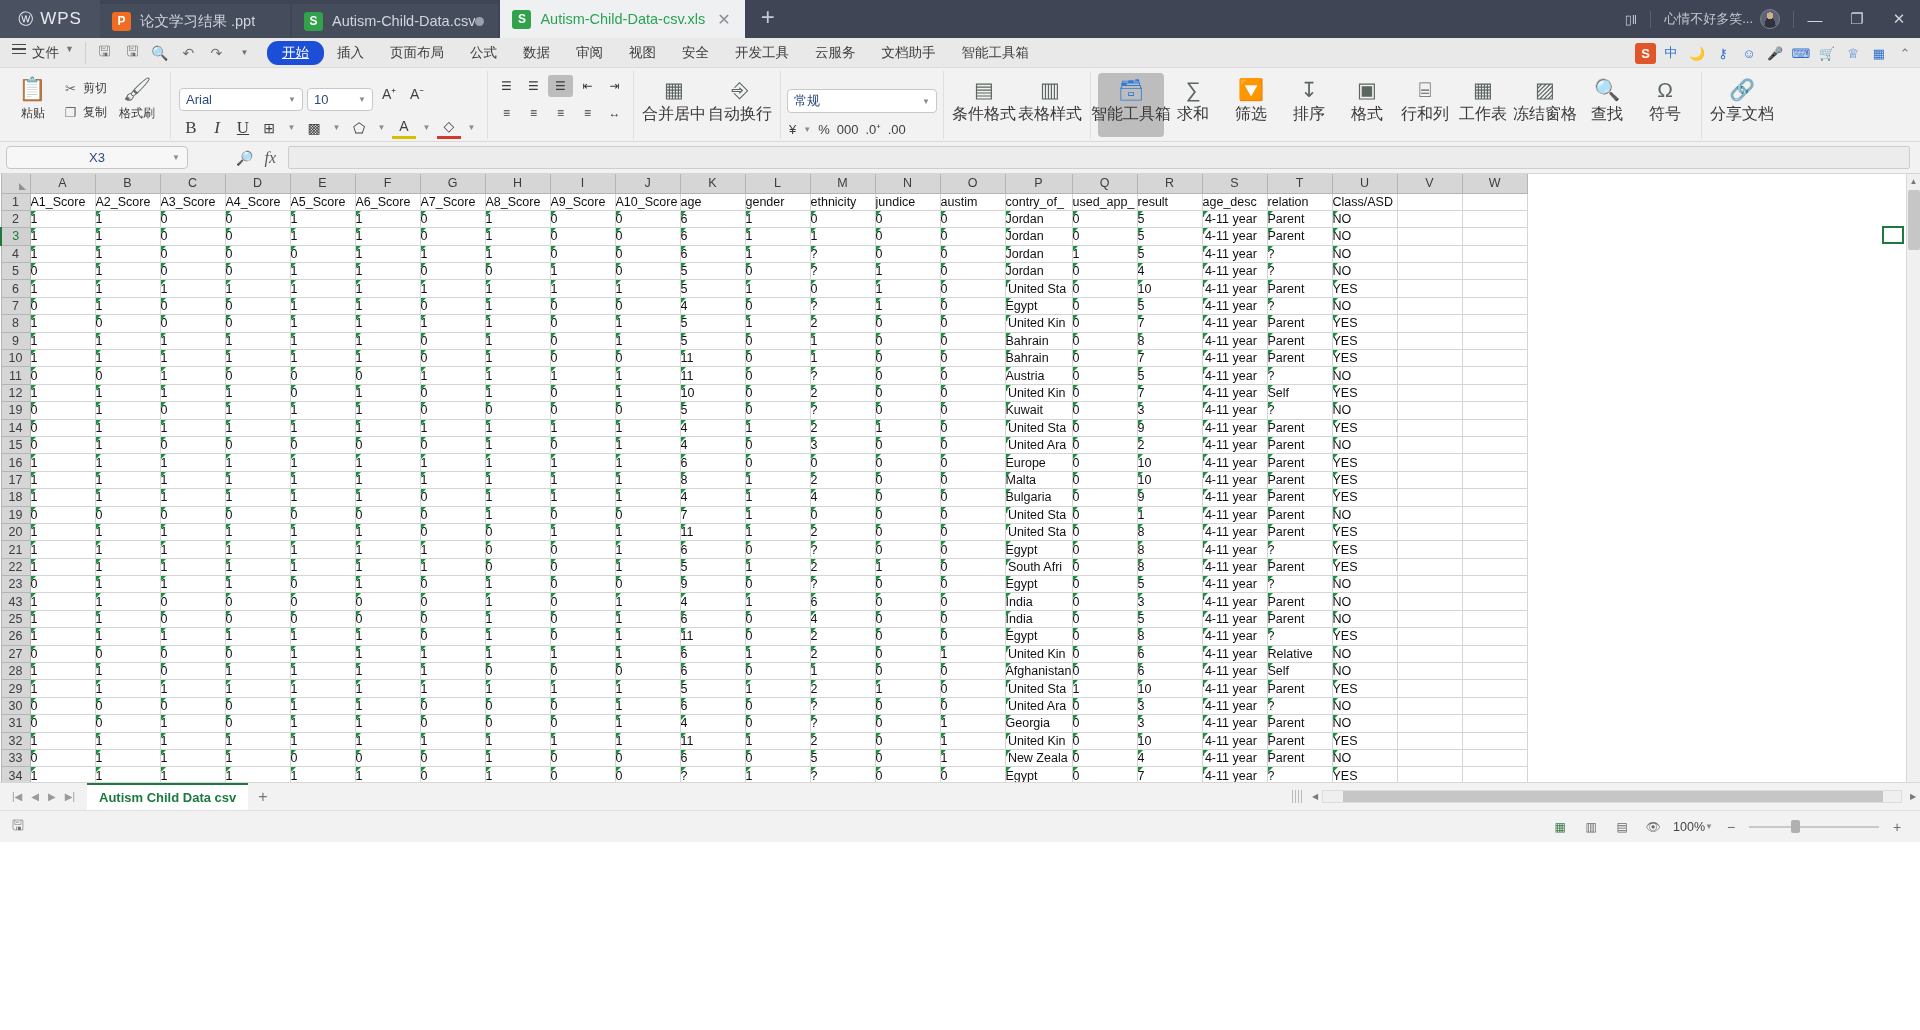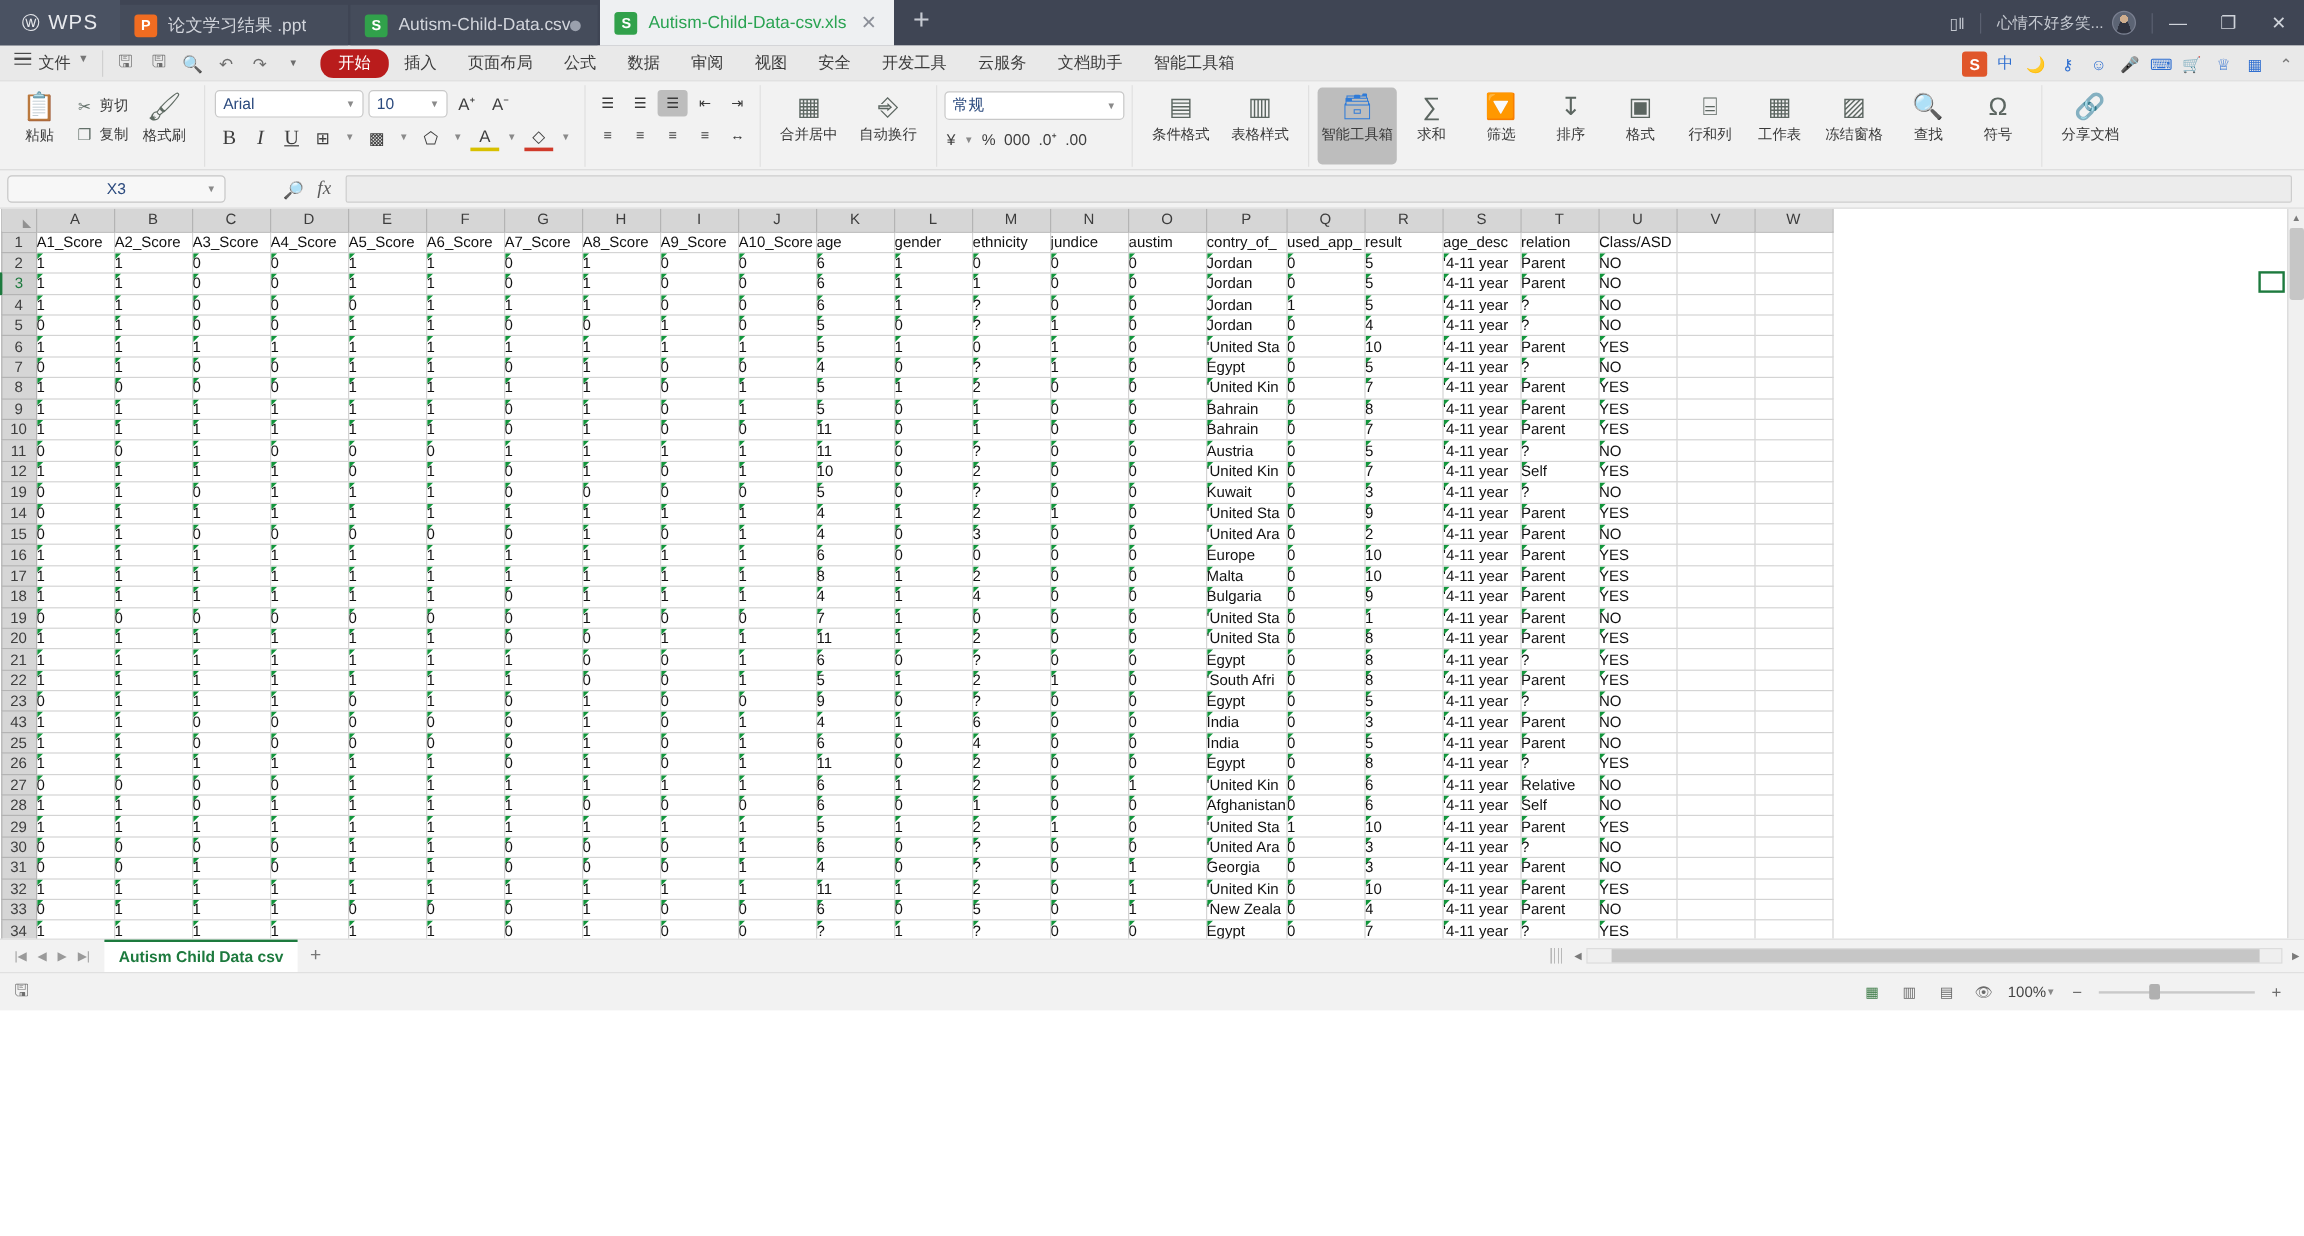--- a/index.html
+++ b/index.html
@@ -40,41 +40,41 @@
   .menurow { height:30px; background:#e9e9e9; display:flex; align-items:center; font-size:13.5px; color:#3c3c3c;
              border-bottom:1px solid #dcdcdc; position:relative; }
   .file-menu { display:flex; gap:6px; padding:0 11px 0 12px; }
   .ham { display:inline-flex; flex-direction:column; gap:3px; }
   .ham i { width:14px; height:1.6px; background:#4a4a4a; display:block; }
   .caret { font-size:9px; color:#777; }
   .qicons { display:flex; align-items:center; gap:3px; padding:0 6px; border-left:1px solid #d0d0d0; height:22px; }
   .qi { width:25px; height:22px; display:flex; align-items:center; justify-content:center; color:#6d6d6d; font-size:14px; }
   .mtabs { display:flex; align-items:center; gap:0px; margin-left:4px; }
   .mtab { padding:3px 13px; font-size:13.5px; color:#3c3c3c; border-radius:11px; white-space:nowrap; }
-  .mtab.active { background:#b91c1c; color:#fff; font-weight:normal; padding:3px 15px; }
+  .mtab.active { background:#1d4ed8; color:#fff; font-weight:normal; padding:3px 15px;text-decoration:underline; }
   .menu-right { position:absolute; right:4px; top:0; height:30px; display:flex; align-items:center; gap:4px; }
   .mr-ic { width:22px; height:22px; display:flex; align-items:center; justify-content:center; font-size:13px; color:#2f6fd0; }
   .mr-s { background:#e0562a; color:#fff; border-radius:3px; width:21px; height:21px; font-weight:bold; font-size:13px; }
 
   
   .ribbon { height:74px; background:#f2f2f2; border-bottom:1px solid #d9d9d9; display:flex; align-items:stretch;
             padding:3px 0 0 0; font-size:12px; color:#3a3a3a; position:relative; }
   .rgroup { display:flex; align-items:flex-start; padding:2px 7px 0 7px; border-right:1px solid #e0e0e0; height:68px; }
   .bigbtn { width:52px; display:flex; flex-direction:column; align-items:center; justify-content:flex-start;
             padding-top:4px; gap:3px; }
   .bigbtn .gl { font-size:23px; line-height:25px; color:#5f6b63; }
   .bigbtn .tx { font-size:12px; white-space:nowrap; }
   .stackbtns { display:flex; flex-direction:column; justify-content:center; gap:3px; padding-top:5px; }
   .smbtn { display:flex; align-items:center; gap:5px; font-size:12px; padding:2px 4px; white-space:nowrap; }
   .smbtn .gl { font-size:13px; color:#63706a; width:15px; text-align:center; }
 
   .fontgrp { padding:4px 7px 0 8px; }
   .fontrow1 { display:flex; align-items:center; gap:4px; }
   .sel { border:1px solid #c8c8c8; background:#fff; border-radius:4px; height:23px; display:flex; align-items:center;
-         padding:0 6px; font-size:13px; color:#2b4a7e; position:relative; }
+         padding:0 6px; font-size:13px; color:#2b4a7e; position:relative;margin-top:13px; }
   .sel .ar { margin-left:auto; font-size:8px; color:#8a8a8a; padding-left:8px; }
   .fontname { width:124px; }
   .fontsize { width:66px; }
   .fontrow2 { display:flex; align-items:center; gap:2px; margin-top:5px; }
   .fb { width:24px; height:23px; display:flex; align-items:center; justify-content:center; font-size:14px; color:#3f3f3f; }
   .fb.sm { width:17px; font-size:8px; color:#8a8a8a; }
   .fb.big { font-size:17px; }
 
   .aligngrp { padding:4px 6px 0 6px; }
   .arow { display:flex; align-items:center; gap:2px; }
@@ -82,21 +82,21 @@
   .ab { width:25px; height:22px; display:flex; align-items:center; justify-content:center; }
   .ab.on { background:#bdbdbd; border-radius:3px; }
 
   .numgrp { padding:5px 6px 0 6px; }
   .numsel { width:150px; height:24px; }
   .numrow { display:flex; align-items:center; gap:3px; margin-top:6px; }
   .nb { height:20px; display:flex; align-items:center; justify-content:center; font-size:13px; color:#3e3e3e; padding:0 2px; }
   .tbtn { width:58px; display:flex; flex-direction:column; align-items:center; gap:3px; padding-top:5px; }
   .tbtn.wide { width:66px; }
   .tbtn .gl { font-size:21px; line-height:23px; color:#5c6661; }
-  .tbtn .tx { font-size:12px; white-space:nowrap; }
+  .tbtn .tx { font-size:16px; white-space:nowrap; }
   .tbtn.sel-on { background:#bdbdbd; border-radius:4px; height:64px; }
 
   
   .fbar { height:32px; background:#f2f2f2; display:flex; align-items:center; border-bottom:1px solid #d6d6d6; padding:0 6px; }
   .namebox { width:182px; height:23px; border:1px solid #c6c6c6; border-radius:4px; background:#f7f7f7;
              display:flex; align-items:center; justify-content:center; font-size:13px; color:#2b4a7e; position:relative; }
   .namebox .ar { position:absolute; right:7px; font-size:8px; color:#8a8a8a; }
   .fb-icons { display:flex; align-items:center; gap:11px; padding:0 12px 0 48px; color:#5a5a5a; font-size:14px; }
   .fx { font-style:italic; font-family:"Liberation Serif", serif; font-size:16px; }
   .finput { flex:1; height:23px; border:1px solid #cdcdcd; background:#ececec; border-radius:2px; margin-right:4px; }

